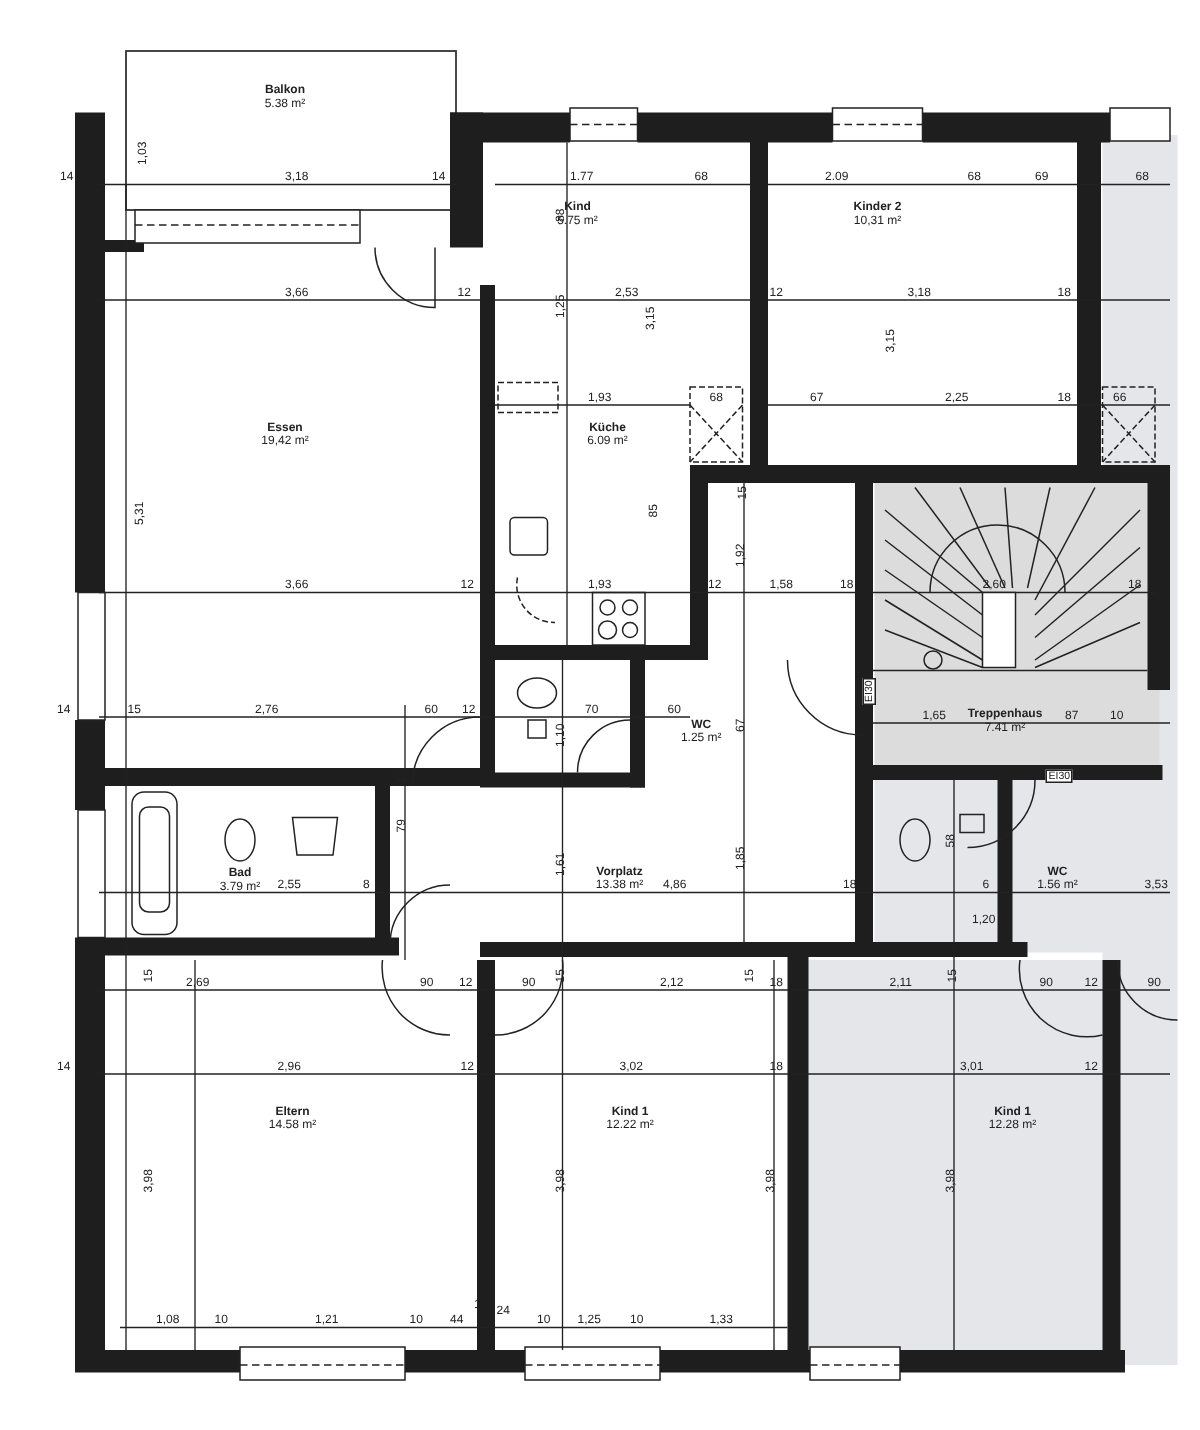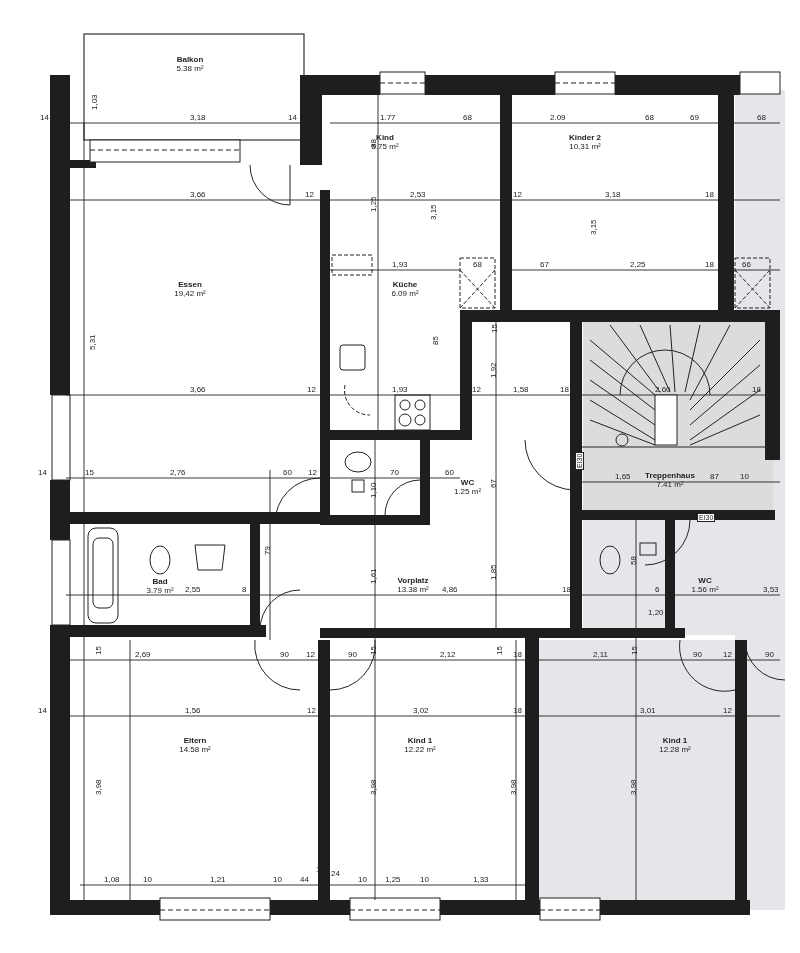--- a/index.html
+++ b/index.html
@@ -303,36 +303,36 @@
 <span class="dim" style="left:185px;top:586px;">2,55</span>
 <span class="dim" style="left:242px;top:586px;">8</span>
 <span class="dim" style="left:442px;top:586px;">4,86</span>
 <span class="dim" style="left:562px;top:586px;">18</span>
 <span class="dim" style="left:648px;top:586px;margin-top:23px;">1,20</span>
 <span class="dim" style="left:655px;top:586px;">6</span>
 <span class="dim" style="left:763px;top:586px;">3,53</span>
 <span class="dim v" style="left:630px;top:565px;">58</span>
 
 <span class="dim v" style="left:95px;top:655px;">15</span>
-<span class="dim" style="left:135px;top:651px;text-align:right;">2,69</span>
+<span class="dim" style="left:124px;top:651px;text-align:right;">2,69</span>
 <span class="dim" style="left:280px;top:651px;">90</span>
 <span class="dim" style="left:306px;top:651px;">12</span>
 <span class="dim" style="left:348px;top:651px;">90</span>
 <span class="dim v" style="left:370px;top:655px;">15</span>
 <span class="dim" style="left:440px;top:651px;">2,12</span>
 <span class="dim v" style="left:496px;top:655px;">15</span>
 <span class="dim" style="left:513px;top:651px;">18</span>
 <span class="dim" style="left:593px;top:651px;">2,11</span>
 <span class="dim v" style="left:631px;top:655px;">15</span>
 <span class="dim" style="left:693px;top:651px;">90</span>
 <span class="dim" style="left:723px;top:651px;">12</span>
 <span class="dim" style="left:765px;top:651px;">90</span>
 
 <span class="dim" style="left:38px;top:707px;">14</span>
-<span class="dim" style="left:185px;top:707px;">1,56</span>
+<span class="dim" style="left:185px;top:707px;">2,96</span>
 <span class="dim" style="left:307px;top:707px;">12</span>
 <span class="dim" style="left:413px;top:707px;">3,02</span>
 <span class="dim" style="left:513px;top:707px;">18</span>
 <span class="dim" style="left:640px;top:707px;">3,01</span>
 <span class="dim" style="left:723px;top:707px;">12</span>
 
 <span class="dim v" style="left:95px;top:795px;">3,98</span>
 <span class="dim v" style="left:370px;top:795px;">3,98</span>
 <span class="dim v" style="left:510px;top:795px;">3,98</span>
 <span class="dim v" style="left:630px;top:795px;">3,98</span>

